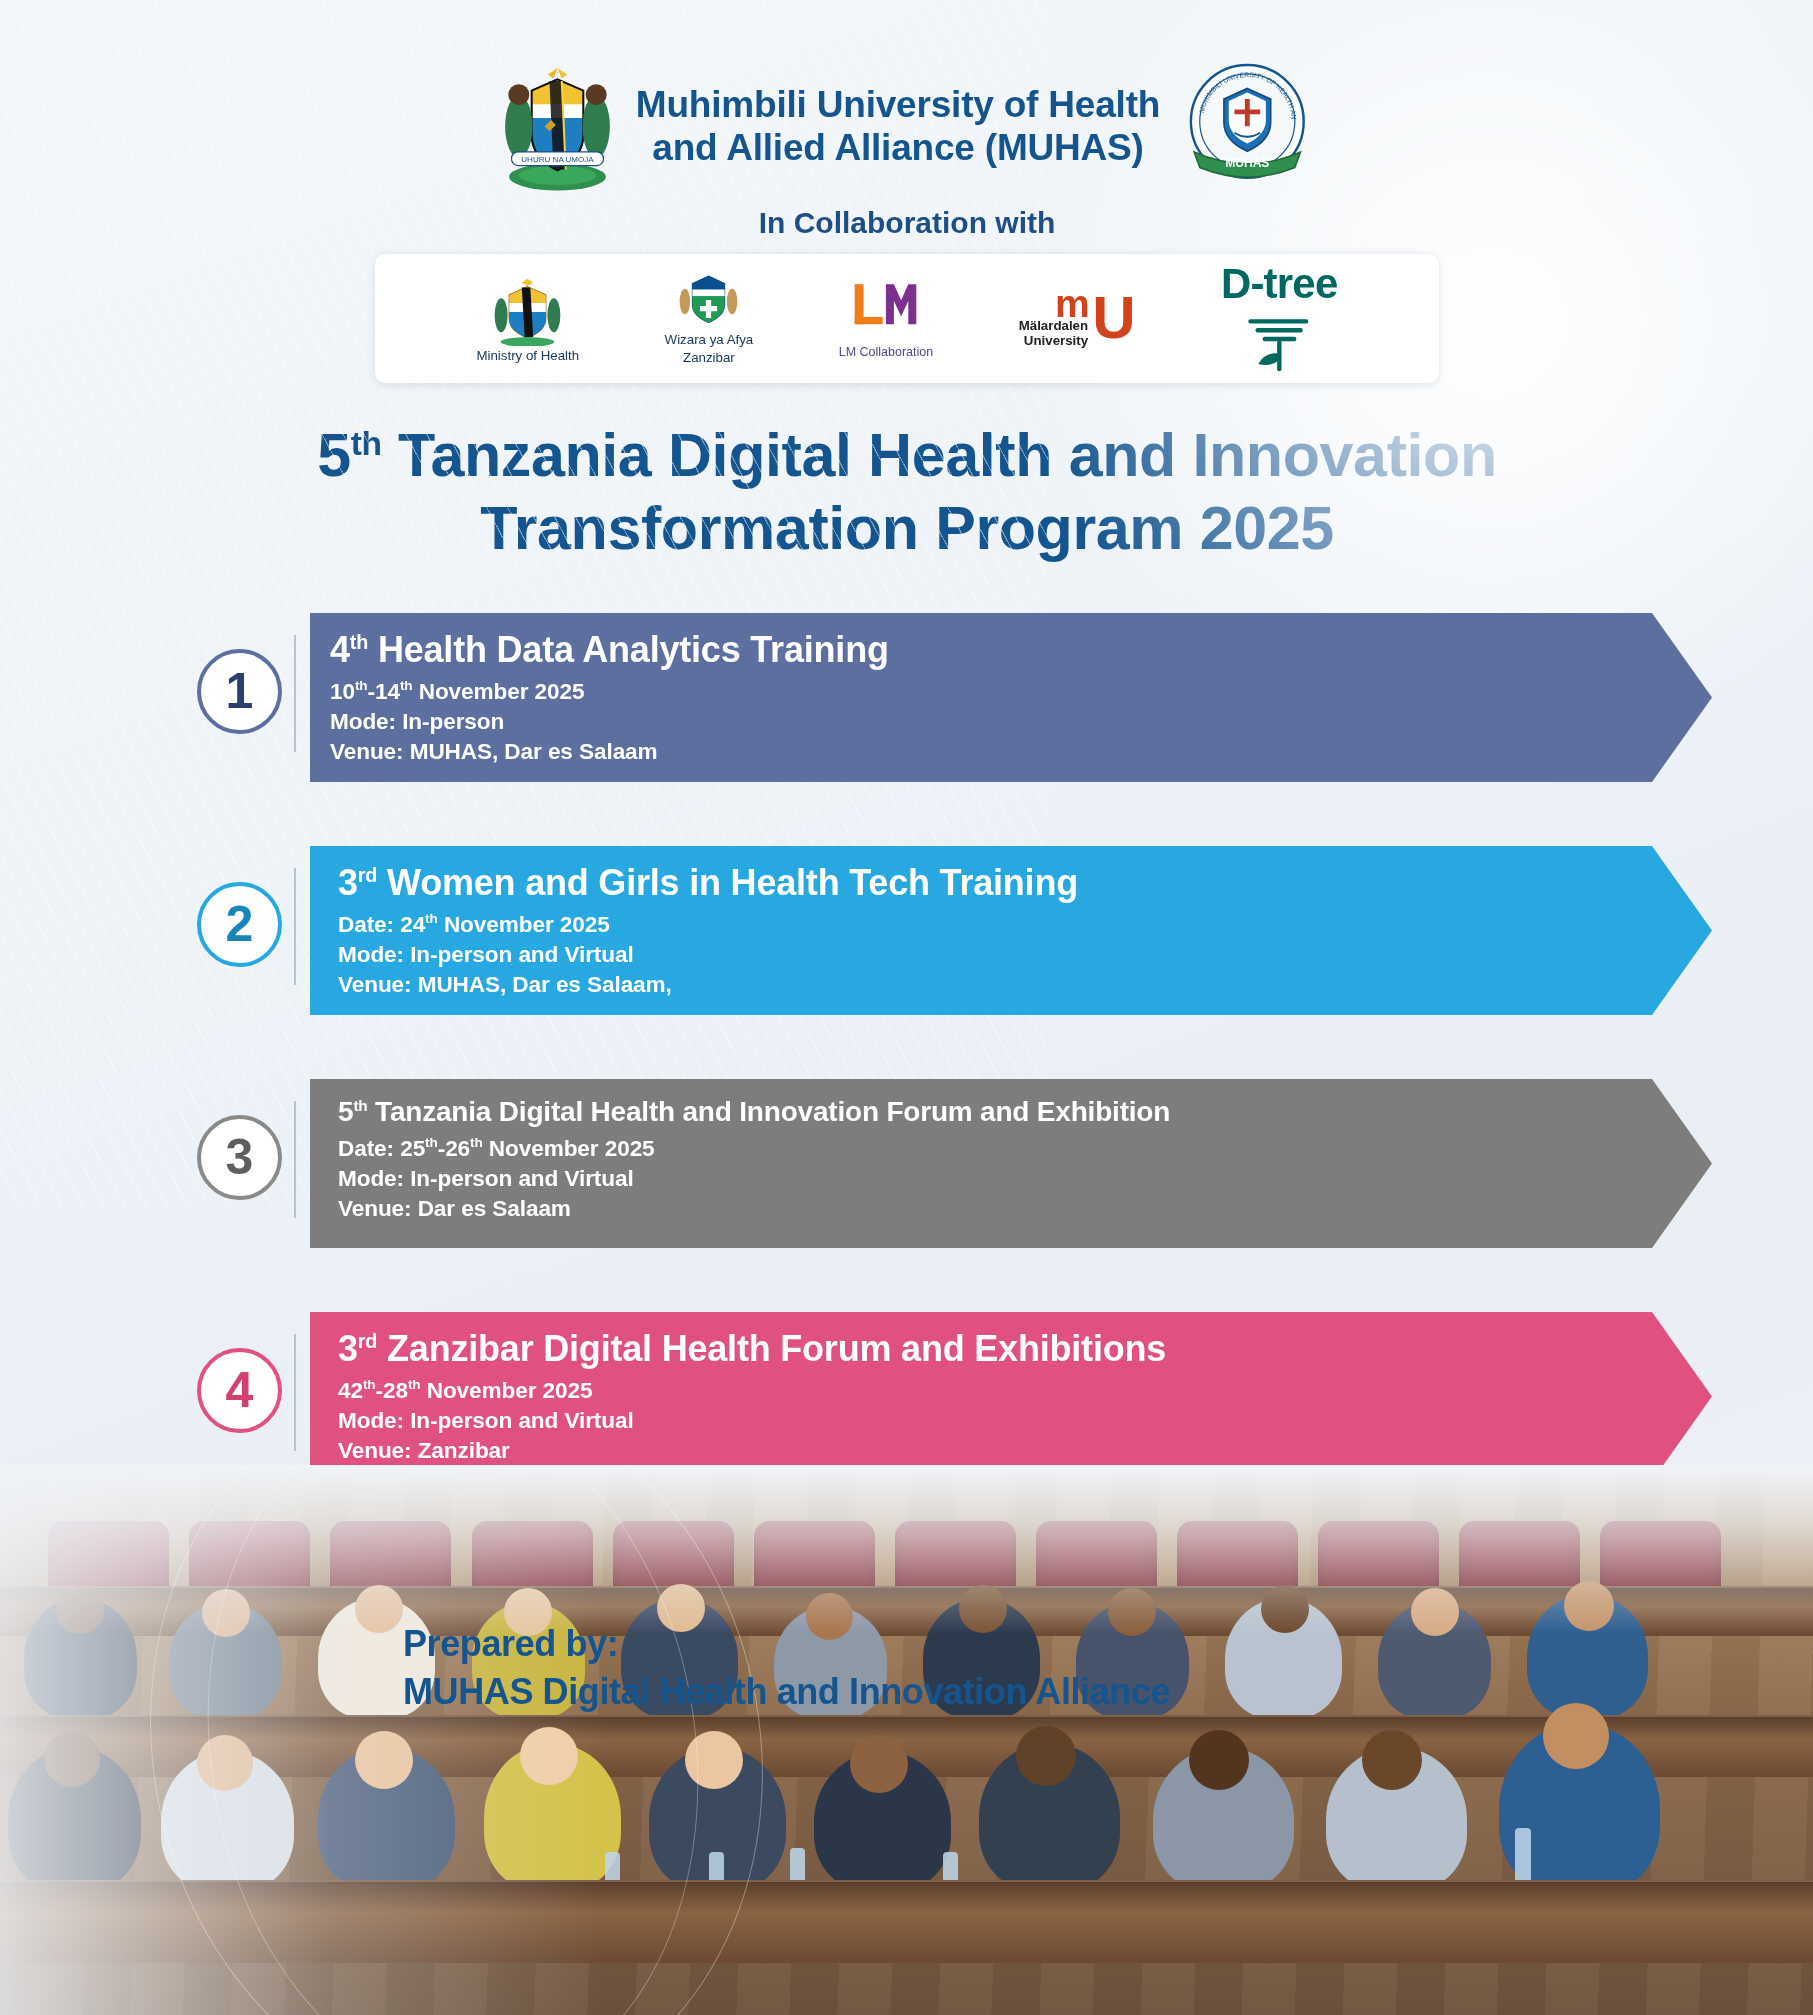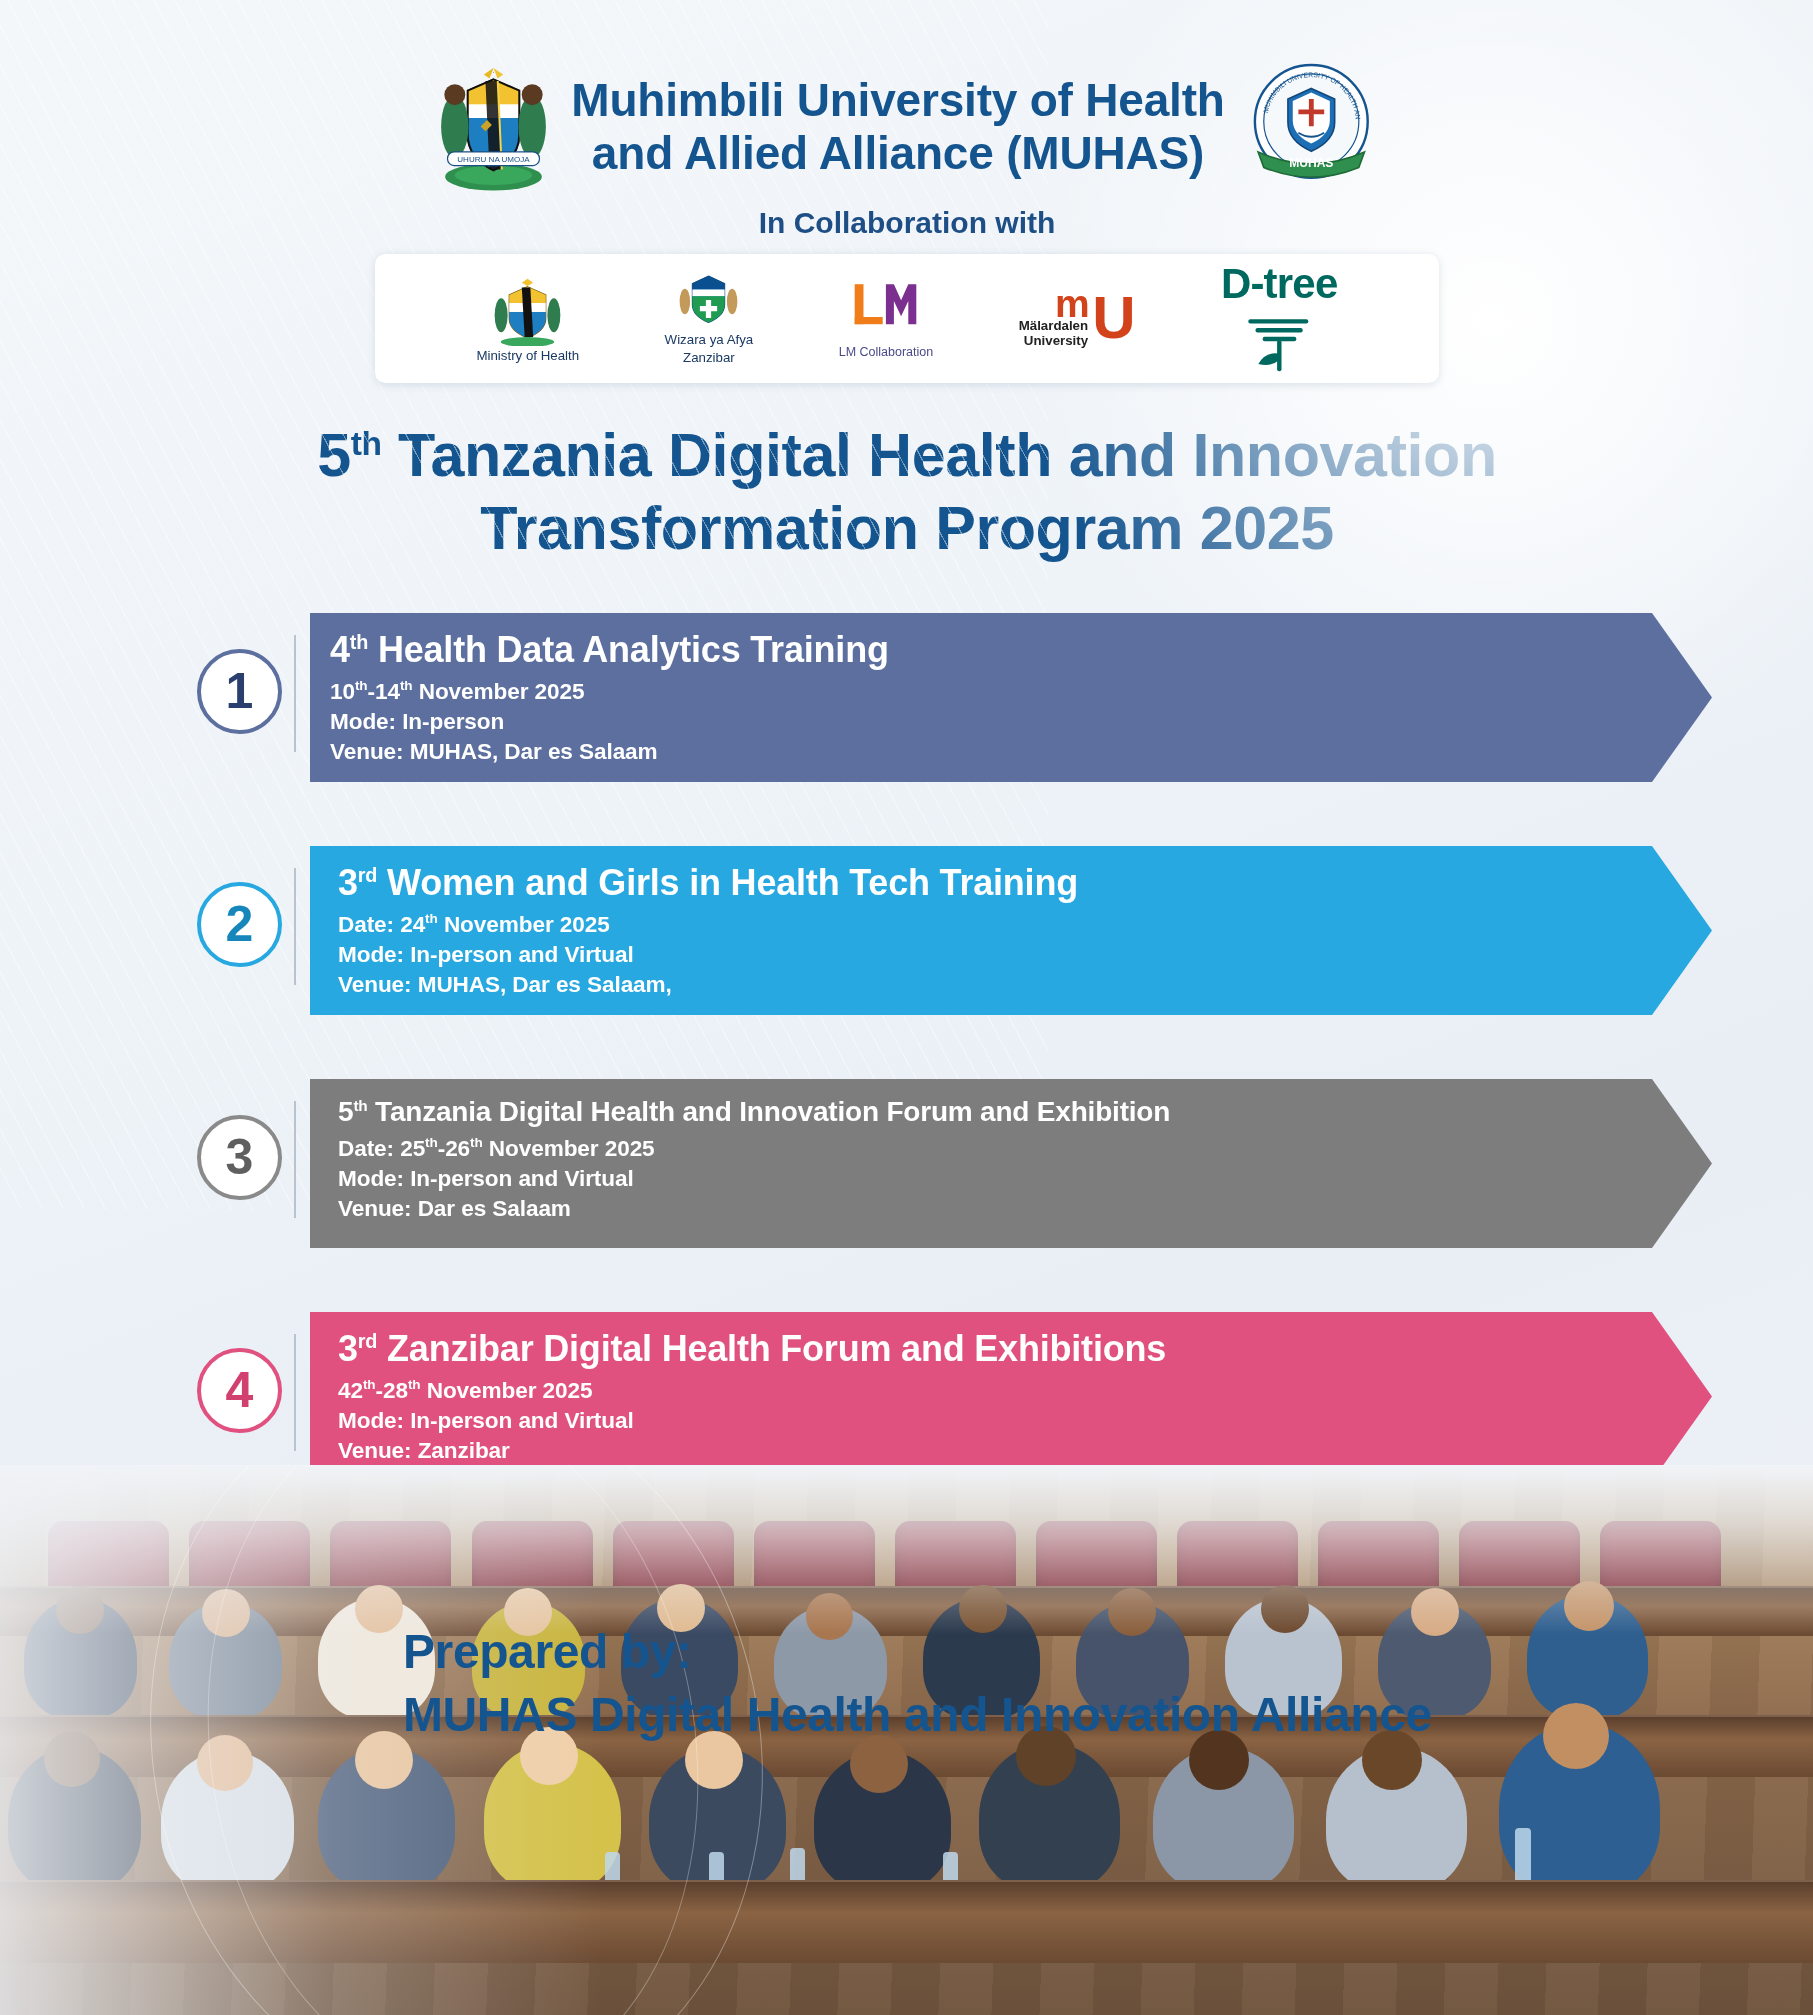--- a/index.html
+++ b/index.html
@@ -61,21 +61,21 @@
     width: 121px; height: 141px;
     position: relative;
     flex: none;
   }
   .muhas-seal {
     width: 139px; height: 139px;
     flex: none;
     position: relative;
   }
   .org-title {
-    font-size: 46px;
+    font-size: 37px;
     line-height: 1.14;
     font-weight: bold;
     color: #15558f;
     letter-spacing: -0.2px;
     text-align: center;
     white-space: nowrap;
   }
   .collab {
     margin-top: 8.9px;
     font-size: 30px;
@@ -211,21 +211,21 @@
     letter-spacing: -0.1px;
   }
   .item-line sup { font-size: 0.6em; vertical-align: super; }
 
   
   .prepared {
     position: absolute;
     left: 403px;
     top: 1620px;
     color: #15558f;
-    font-size: 48px;
+    font-size: 36px;
     font-weight: bold;
     line-height: 1.32;
     letter-spacing: -0.4px;
     z-index: 5;
   }
 
   
   .photo {
     position: absolute;
     left: 0;

